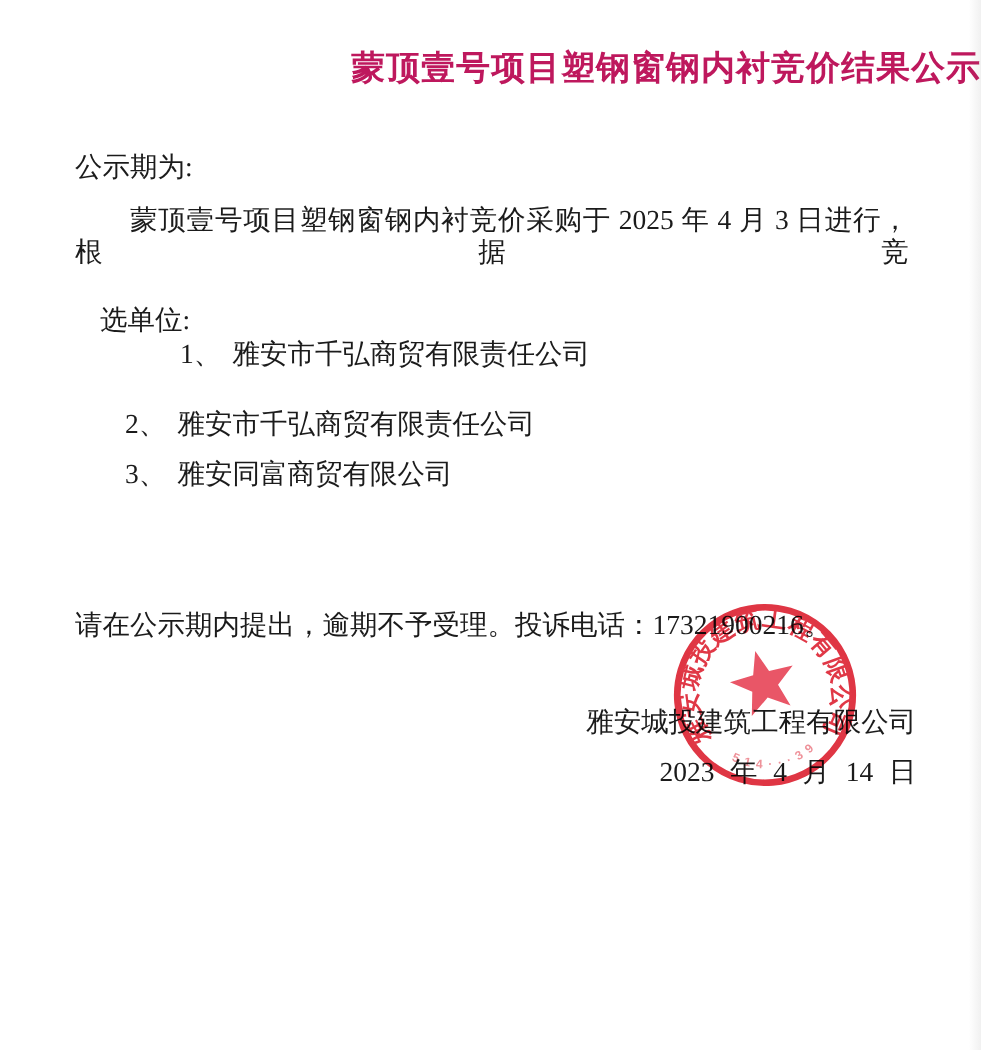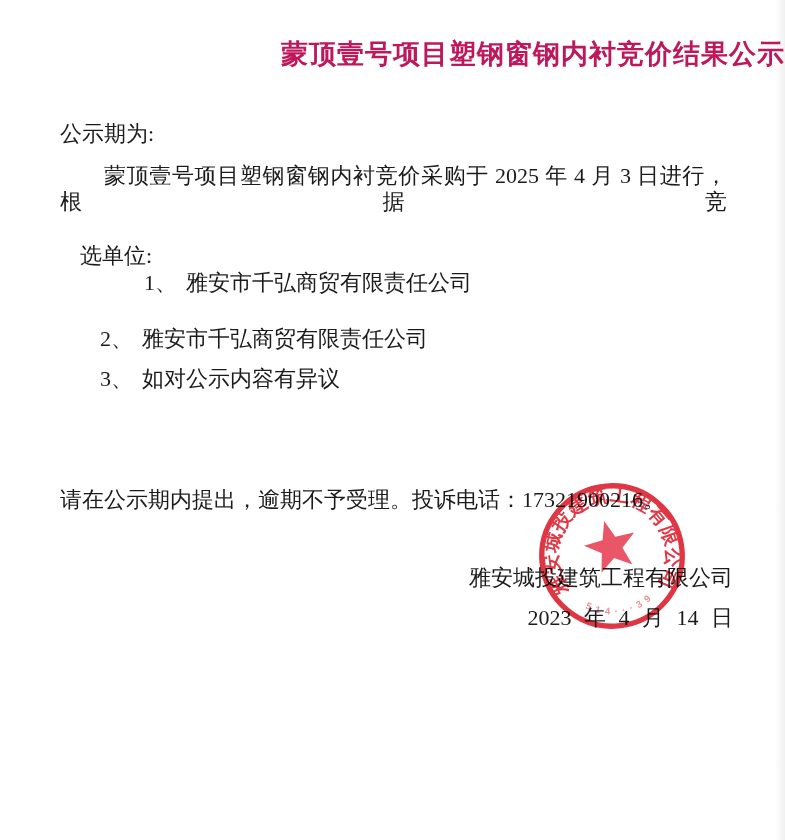--- a/index.html
+++ b/index.html
@@ -47,21 +47,21 @@
   <div class="line just indent" style="top:163px;">蒙顶壹号项目塑钢窗钢内衬竞价采购于 2025 年 4 月 3 日进行，根据竞</div>
   <div class="line" style="top:243px;margin-left:20px;">选单位:</div>
 
   <div class="cand" style="top:270px;margin-left:44px;">
     <span class="no">1、</span><span>雅安市千弘商贸有限责任公司</span>
   </div>
   <div class="cand" style="top:326px;">
     <span class="no">2、</span><span>雅安市千弘商贸有限责任公司</span>
   </div>
   <div class="cand" style="top:366px;">
-    <span class="no">3、</span><span>如对公示内容有异议</span>
+    <span class="no">3、</span><span>雅安同富商贸有限公司</span>
   </div>
 
   <div class="line" style="top:487px;">请在公示期内提出，逾期不予受理。投诉电话：17321900216。</div>
 
   <div class="sig" style="top:565px;">雅安城投建筑工程有限公司</div>
   <div class="sig date" style="top:605px;margin-left:29px;">2023 年 4 月 14 日</div>
 
   <svg class="seal" viewBox="0 0 160 160" aria-hidden="true">
     <circle cx="80" cy="80" r="72" fill="none" stroke="#dd2635" stroke-width="5.5"></circle>
     <defs>

